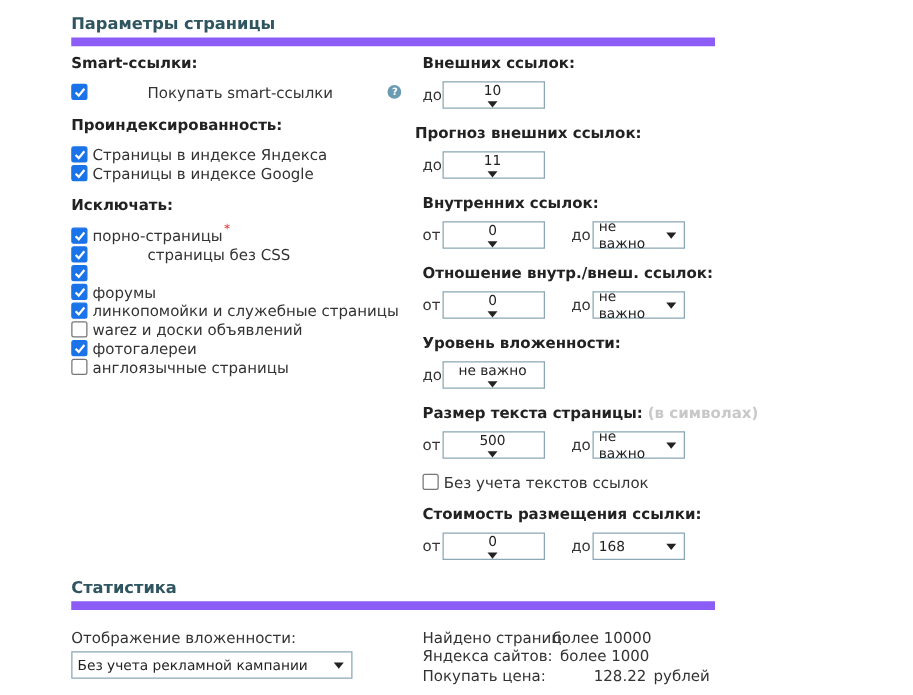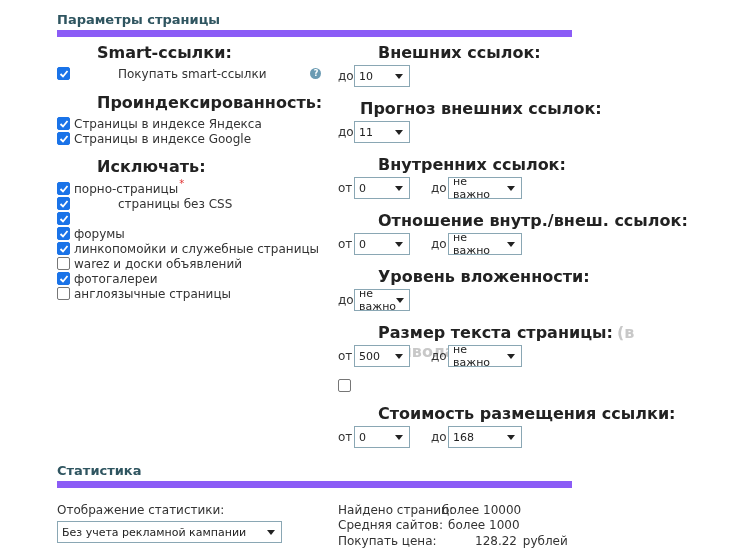--- a/index.html
+++ b/index.html
@@ -11,21 +11,21 @@
     font-size: 12px; color: #333333;
     position: relative;
   }
   .section-title {
     position: absolute; left: 57px; width: 515px;
     font-weight: bold; font-size: 13px; color: #2f5560;
     border-bottom: 7px solid #8b5cf6;
     padding-bottom: 3px;
   }
   .label-bold {
-    position: absolute; font-weight: bold; font-size: 16px; color: #222; margin-left: 40px;
+    position: absolute; font-weight: bold; font-size: 12px; color: #222;
   }
   .cb-row {
     position: absolute; left: 57px; height: 15px;
     display: flex; align-items: center; font-size: 12px; color: #333;
     white-space: nowrap;
   }
   .cb {
     width: 13px; height: 13px; border-radius: 2px; margin-right: 4px;
     display: inline-flex; align-items: center; justify-content: center;
     flex: 0 0 13px;
@@ -47,21 +47,21 @@
   .pre2 { display: inline-block; width: 17px; margin-left: 21px; }
   .select {
     height: 22px; border: 1px solid #8aa7b4; background: #fff;
     display: inline-flex; align-items: center; justify-content: space-between;
     padding: 0 6px 0 4px; font-size: 11px; color: #222;
   }
   .select .arrow {
     width: 0; height: 0; border-left: 4px solid transparent;
     border-right: 4px solid transparent; border-top: 5px solid #222;
   }
-  .w72 { width: 56px; }
+  .w72 { width: 82px; flex-direction: column; }
   .w74 { width: 74px; }
   .hint { color: #c8c8c8; font-weight: bold; margin-left: 4px; }
   .stat-line { position: absolute; left: 338px; font-size: 12px; color: #333; white-space: nowrap; }
   .stat-line .k { display: inline-block; }
 </style>
 </head>
 <body>
 
 <div class="section-title" style="top:12px;">Параметры страницы</div>
 
@@ -154,21 +154,21 @@
 
 <div class="label-bold" style="left:338px; top:43px;">Внешних ссылок:</div>
 <div class="field-row" style="top:65px;">
   <span class="pre">до</span>
   <span class="select w72">
       <span>10</span>
       <span class="arrow"></span>
     </span>
 </div>
 
-<div class="label-bold" style="left:320px; top:99px;">Прогноз внешних ссылок:</div>
+<div class="label-bold" style="left:332px; top:99px;">Прогноз внешних ссылок:</div>
 <div class="field-row" style="top:121px;">
   <span class="pre">до</span>
   <span class="select w72">
       <span>11</span>
       <span class="arrow"></span>
     </span>
 </div>
 
 <div class="label-bold" style="left:338px; top:155px;">Внутренних ссылок:</div>
 <div class="field-row" style="top:177px;">
@@ -215,46 +215,47 @@
       <span class="arrow"></span>
     </span>
   <span class="pre2">до</span>
   <span class="select w74">
       <span>не важно</span>
       <span class="arrow"></span>
     </span>
 </div>
 <div class="cb-row" style="left:338px; top:378px;">
   <span class="cb unchecked"></span>
+  <span>Без учета текстов ссылок</span>
 </div>
 
 <div class="label-bold" style="left:338px; top:404px;">Стоимость размещения ссылки:</div>
 <div class="field-row" style="top:426px;">
   <span class="pre">от</span>
   <span class="select w72">
       <span>0</span>
       <span class="arrow"></span>
     </span>
   <span class="pre2">до</span>
   <span class="select w74">
       <span>168</span>
       <span class="arrow"></span>
     </span>
 </div>
 
 <div class="section-title" style="top:463px;">Статистика</div>
 
-<div style="position:absolute; left:57px; top:503px; font-size:12px; color:#333;">Отображение статистики:</div>
+<div style="position:absolute; left:57px; top:503px; font-size:12px; color:#333;">Отображение вложенности:</div>
 <div class="select" style="position:absolute; left:57px; top:521px; width:225px; height:22px;">
   <span>Без учета рекламной кампании</span>
     <span class="arrow"></span>
 </div>
 
 <div class="stat-line" style="top:503px;">
   <span class="k" style="width:104px;">Найдено страниц:</span><span>более 10000</span>
 </div>
 <div class="stat-line" style="top:518px;">
-  <span class="k" style="width:110px;">Средняя сайтов:</span><span>более 1000</span>
+  <span class="k" style="width:110px;">Яндекса сайтов:</span><span>более 1000</span>
 </div>
 <div class="stat-line" style="top:534px;">
   <span class="k" style="width:137px;">Покупать цена:</span><span>128.22</span>
   <span style="margin-left:2px;">рублей</span>
 </div>
 
 </body></html>

